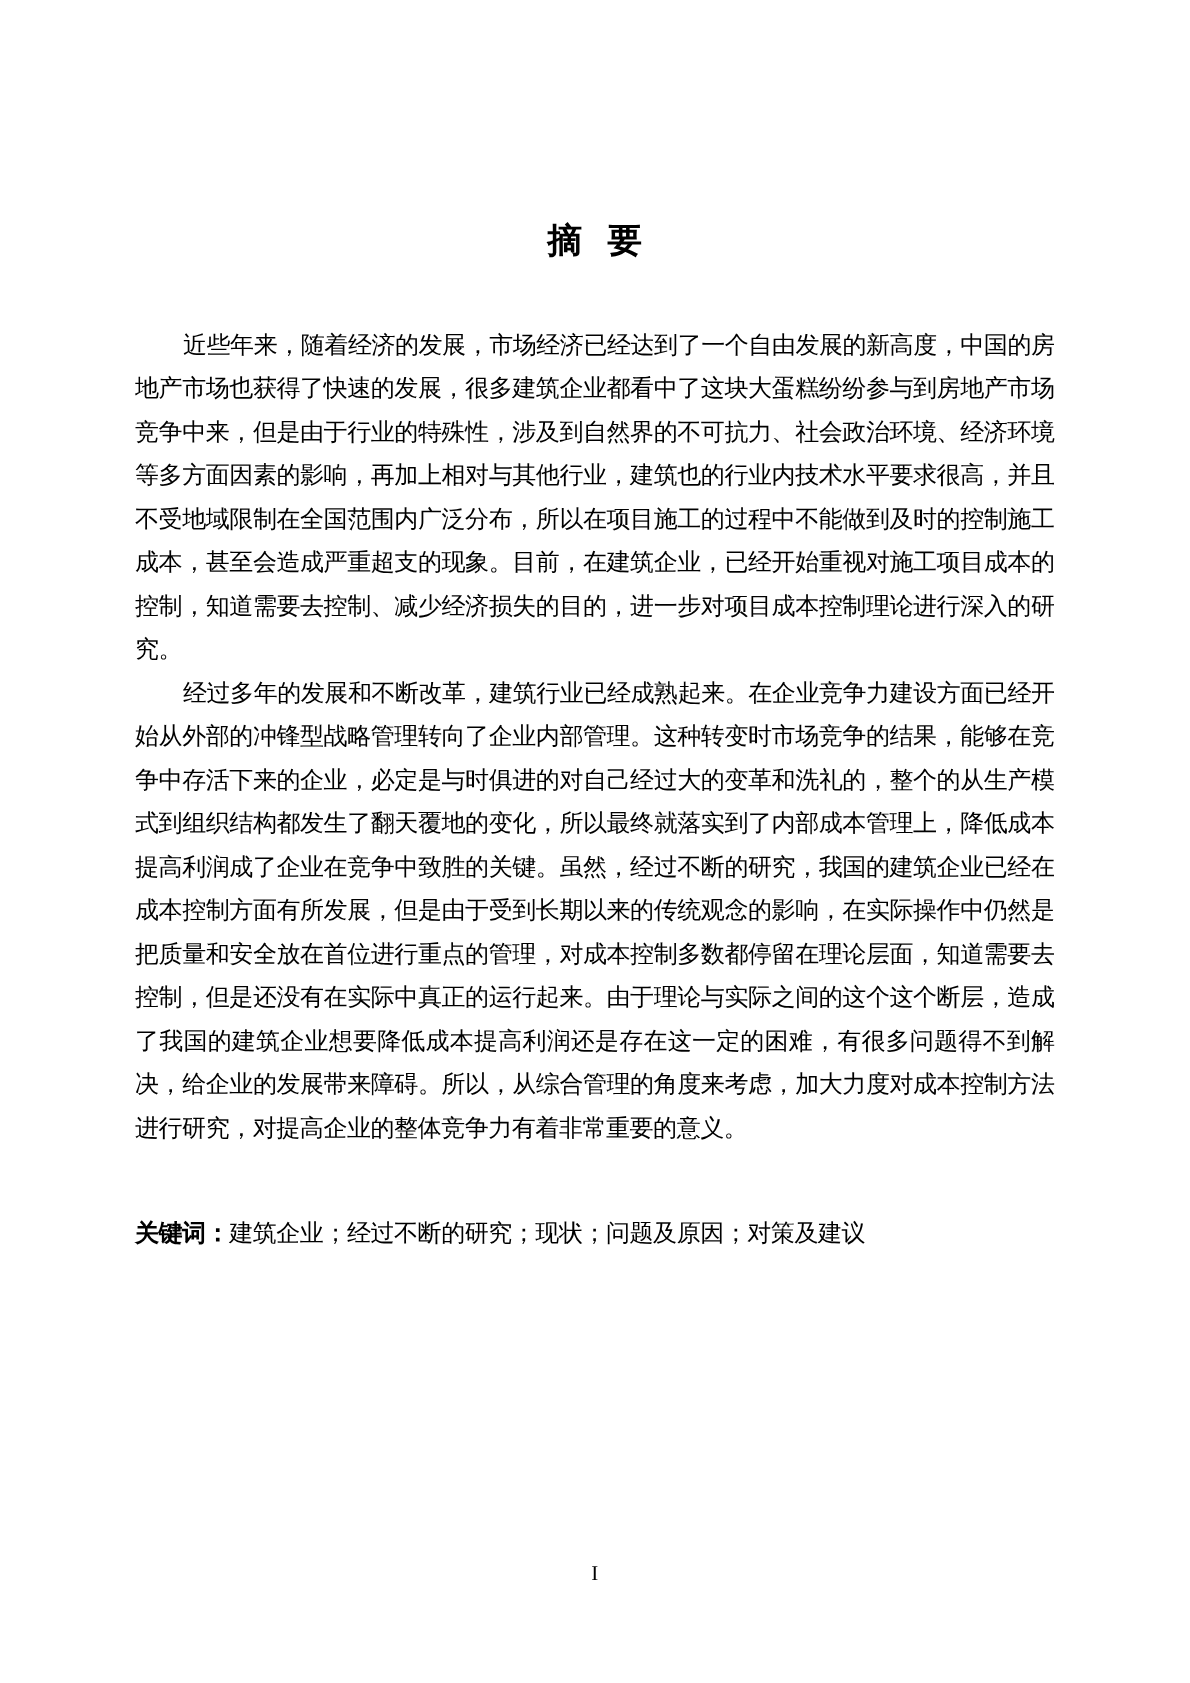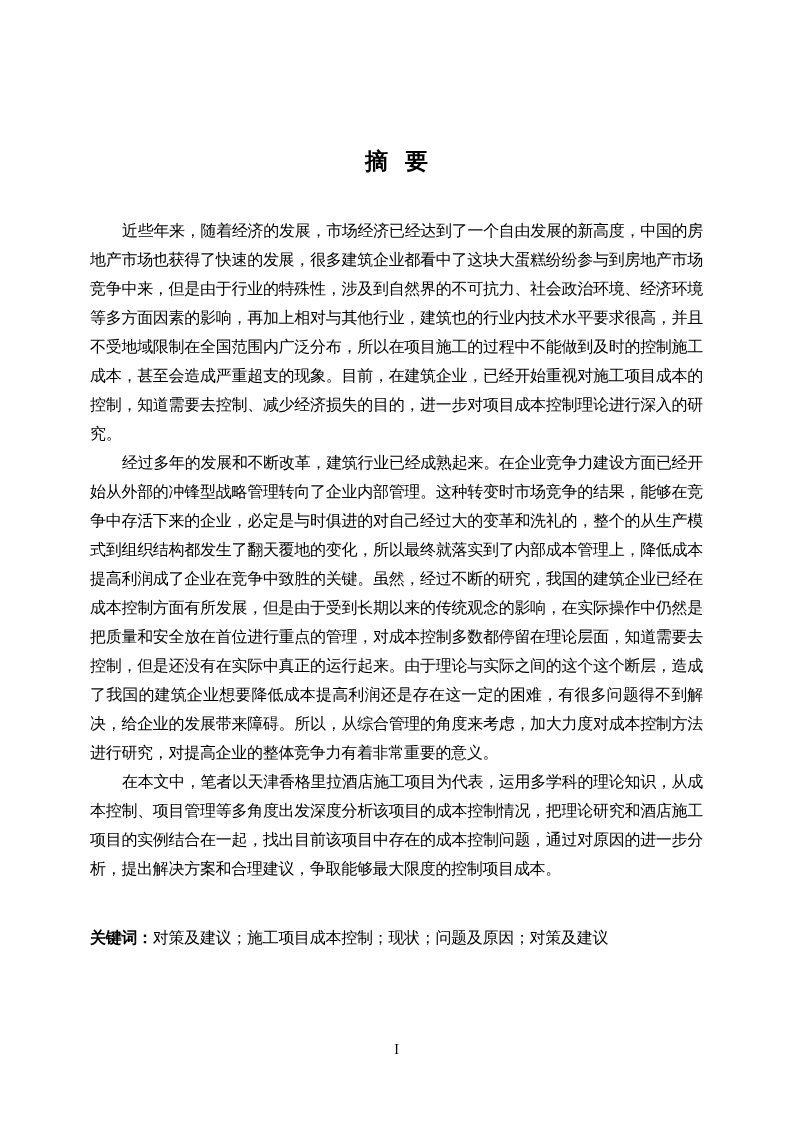--- a/index.html
+++ b/index.html
@@ -69,21 +69,20 @@
 <body>
 
 <div class="page">
 
   <h1 class="doc-title">摘 要</h1>
 
   <p class="para">近些年来，随着经济的发展，市场经济已经达到了一个自由发展的新高度，中国的房地产市场也获得了快速的发展，很多建筑企业都看中了这块大蛋糕纷纷参与到房地产市场竞争中来，但是由于行业的特殊性，涉及到自然界的不可抗力、社会政治环境、经济环境等多方面因素的影响，再加上相对与其他行业，建筑也的行业内技术水平要求很高，并且不受地域限制在全国范围内广泛分布，所以在项目施工的过程中不能做到及时的控制施工成本，甚至会造成严重超支的现象。目前，在建筑企业，已经开始重视对施工项目成本的控制，知道需要去控制、减少经济损失的目的，进一步对项目成本控制理论进行深入的研究。</p>
 
   <p class="para">经过多年的发展和不断改革，建筑行业已经成熟起来。在企业竞争力建设方面已经开始从外部的冲锋型战略管理转向了企业内部管理。这种转变时市场竞争的结果，能够在竞争中存活下来的企业，必定是与时俱进的对自己经过大的变革和洗礼的，整个的从生产模式到组织结构都发生了翻天覆地的变化，所以最终就落实到了内部成本管理上，降低成本提高利润成了企业在竞争中致胜的关键。虽然，经过不断的研究，我国的建筑企业已经在成本控制方面有所发展，但是由于受到长期以来的传统观念的影响，在实际操作中仍然是把质量和安全放在首位进行重点的管理，对成本控制多数都停留在理论层面，知道需要去控制，但是还没有在实际中真正的运行起来。由于理论与实际之间的这个这个断层，造成了我国的建筑企业想要降低成本提高利润还是存在这一定的困难，有很多问题得不到解决，给企业的发展带来障碍。所以，从综合管理的角度来考虑，加大力度对成本控制方法进行研究，对提高企业的整体竞争力有着非常重要的意义。</p>
 
-  <p class="para">在本文中，笔者以天津香格里拉酒店施工项目为代表，运用多学科的理论知识，从成本控制、项目管理等多角度出发深度分析该项目的成本控制情况，把理论研究和酒店施工项目的实例结合在一起，找出目前该项目中存在的成本控制问题，通过对原因的进一步分析，提出解决方案和合理建议，争取能够最大限度的控制项目成本。</p>
 
   <p class="keywords">
-    <span class="kw-label">关键词：</span><span class="kw-content">对策及建议；施工项目成本控制；现状；问题及原因；对策及建议</span>
+    <span class="kw-label">关键词：</span><span class="kw-content">建筑企业；经过不断的研究；现状；问题及原因；对策及建议</span>
   </p>
 
 </div>
 
 <div class="page-number">I</div>
 
 </body></html>

